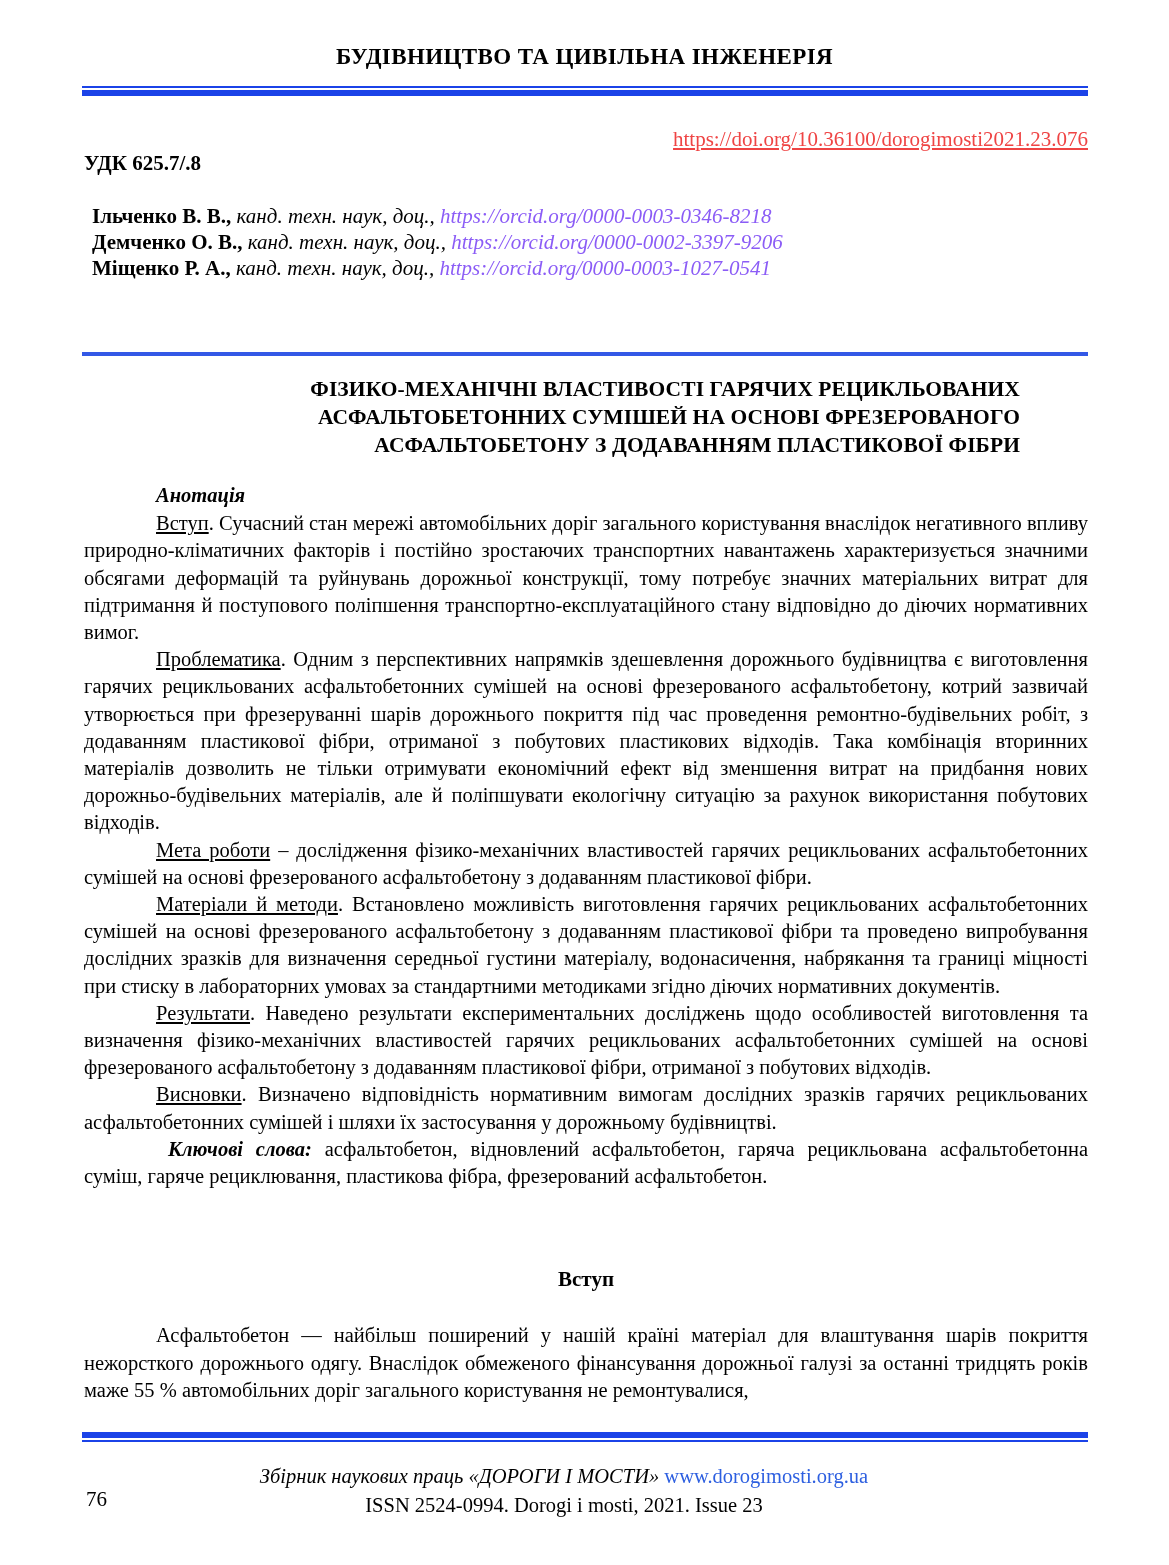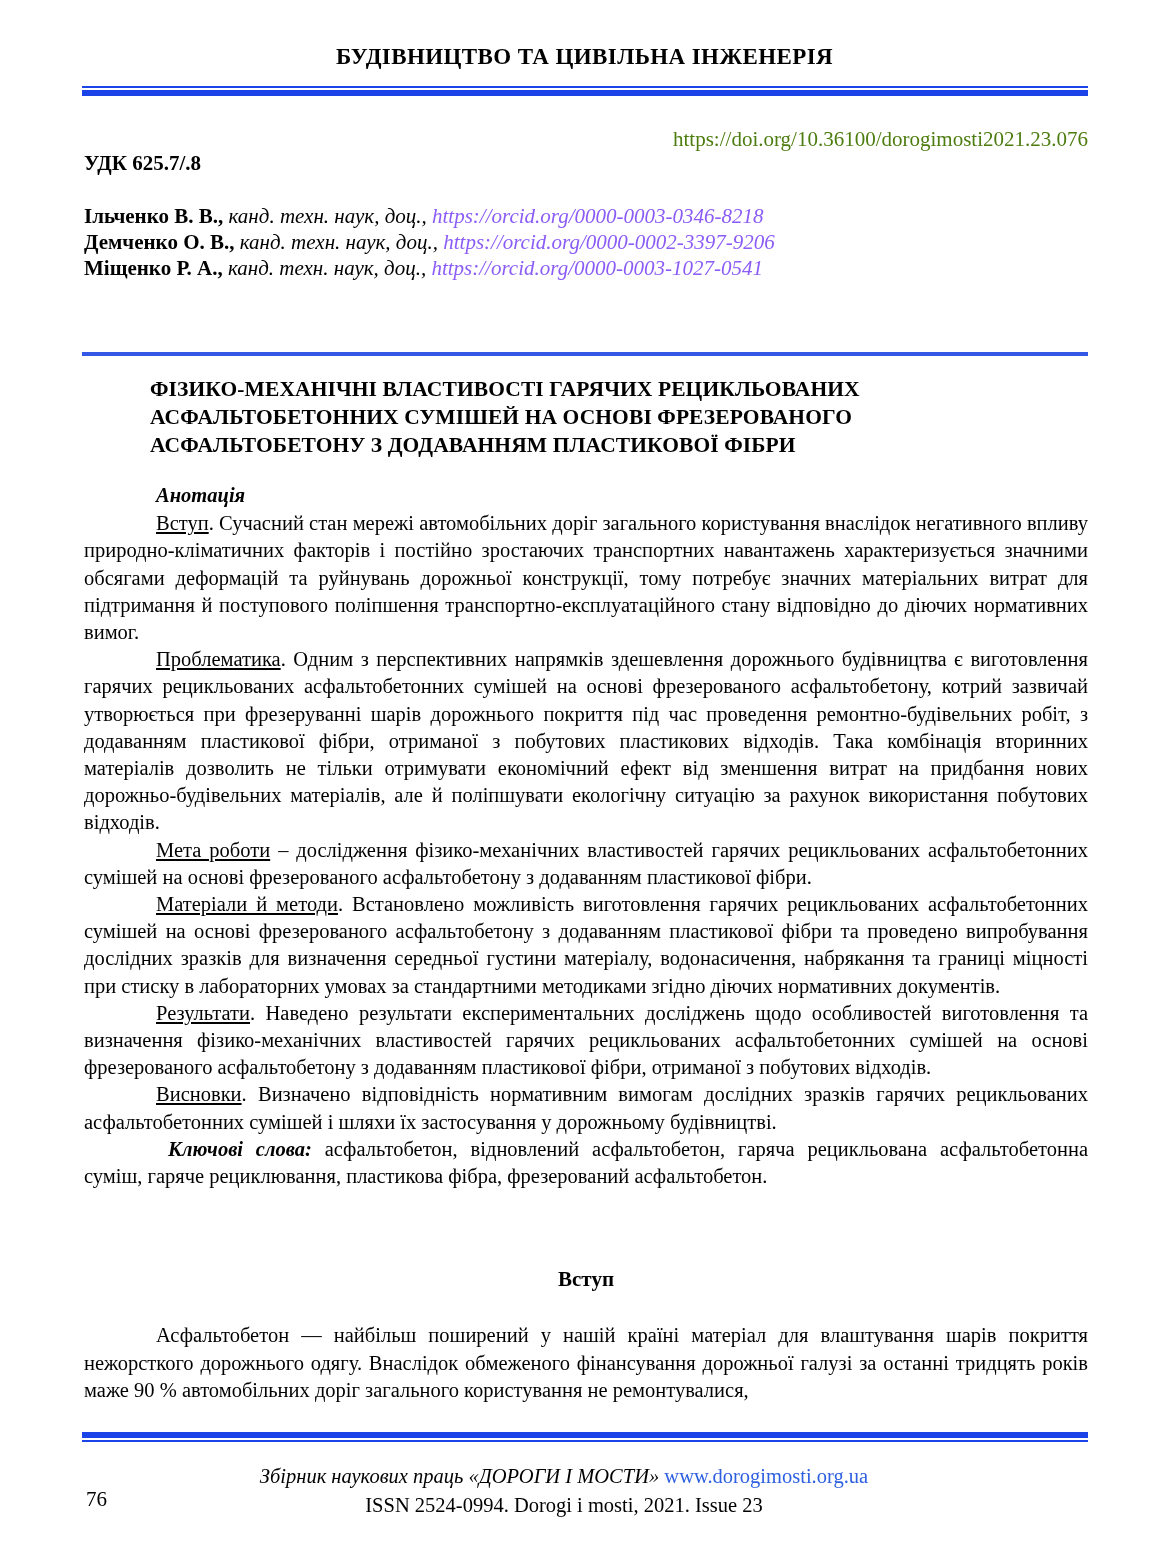--- a/index.html
+++ b/index.html
@@ -58,21 +58,22 @@
   
   .doi-line {
     position: absolute;
     top: 127px;
     left: 0;
     width: 1088px;
     text-align: right;
     font-size: 21px;
   }
   .doi-link {
-    color: #4d7c0f;
+    color: #ef4444;
+    text-decoration: underline;
     text-align: center;
   }
 
   
   .udc {
     position: absolute;
     top: 151px;
     left: 84px;
     font-weight: bold;
     font-size: 21px;
@@ -85,20 +86,21 @@
     left: 84px;
     width: 1004px;
     font-size: 21px;
     line-height: 26px;
   }
   .author-row {
     white-space: nowrap;
   }
   .author-name {
     font-weight: bold;
+    margin-left: 8px;
   }
   .author-degree {
     font-style: italic;
   }
   .orcid-link {
     color: #8b5cf6;
     font-style: italic;
   }
 
   
@@ -121,21 +123,21 @@
     height: 4px;
     background: #3358e6;
   }
 
   
   .article-title {
     position: absolute;
     top: 375px;
     left: 150px;
     width: 870px;
-    text-align: left;
+    text-align: right;
     font-weight: bold;
     font-size: 21.5px;
     line-height: 28px;
     letter-spacing: 0.1px;
   }
 
   
   .abstract {
     position: absolute;
     top: 482px;
@@ -290,21 +292,21 @@
     <p class="para"><span class="lead">Результати</span><span>. Наведено результати експериментальних досліджень щодо особливостей виготовлення та визначення фізико-механічних властивостей гарячих рецикльованих асфальтобетонних сумішей на основі фрезерованого асфальтобетону з додаванням пластикової фібри, отриманої з побутових відходів.</span></p>
 
     <p class="para"><span class="lead">Висновки</span><span>. Визначено відповідність нормативним вимогам дослідних зразків гарячих рецикльованих асфальтобетонних сумішей і шляхи їх застосування у дорожньому будівництві.</span></p>
 
     <p class="para"><span class="keywords-label">Ключові слова:</span><span> асфальтобетон, відновлений асфальтобетон, гаряча рецикльована асфальтобетонна суміш, гаряче рециклювання, пластикова фібра, фрезерований асфальтобетон.</span></p>
   </div>
 
   <div class="section-heading">Вступ</div>
 
   <div class="intro-body">
-    <p class="para">Асфальтобетон — найбільш поширений у нашій країні матеріал для влаштування шарів покриття нежорсткого дорожнього одягу. Внаслідок обмеженого фінансування дорожньої галузі за останні тридцять років маже 90 % автомобільних доріг загального користування не ремонтувалися,</p>
+    <p class="para">Асфальтобетон — найбільш поширений у нашій країні матеріал для влаштування шарів покриття нежорсткого дорожнього одягу. Внаслідок обмеженого фінансування дорожньої галузі за останні тридцять років маже 55 % автомобільних доріг загального користування не ремонтувалися,</p>
   </div>
 
   <div class="rule-double-bottom">
     <div class="thick"></div>
     <div class="gap"></div>
     <div class="thin"></div>
   </div>
 
   <div class="footer-center">
     <span class="footer-journal">Збірник наукових праць «ДОРОГИ І МОСТИ» </span><span class="footer-url">www.dorogimosti.org.ua</span>

